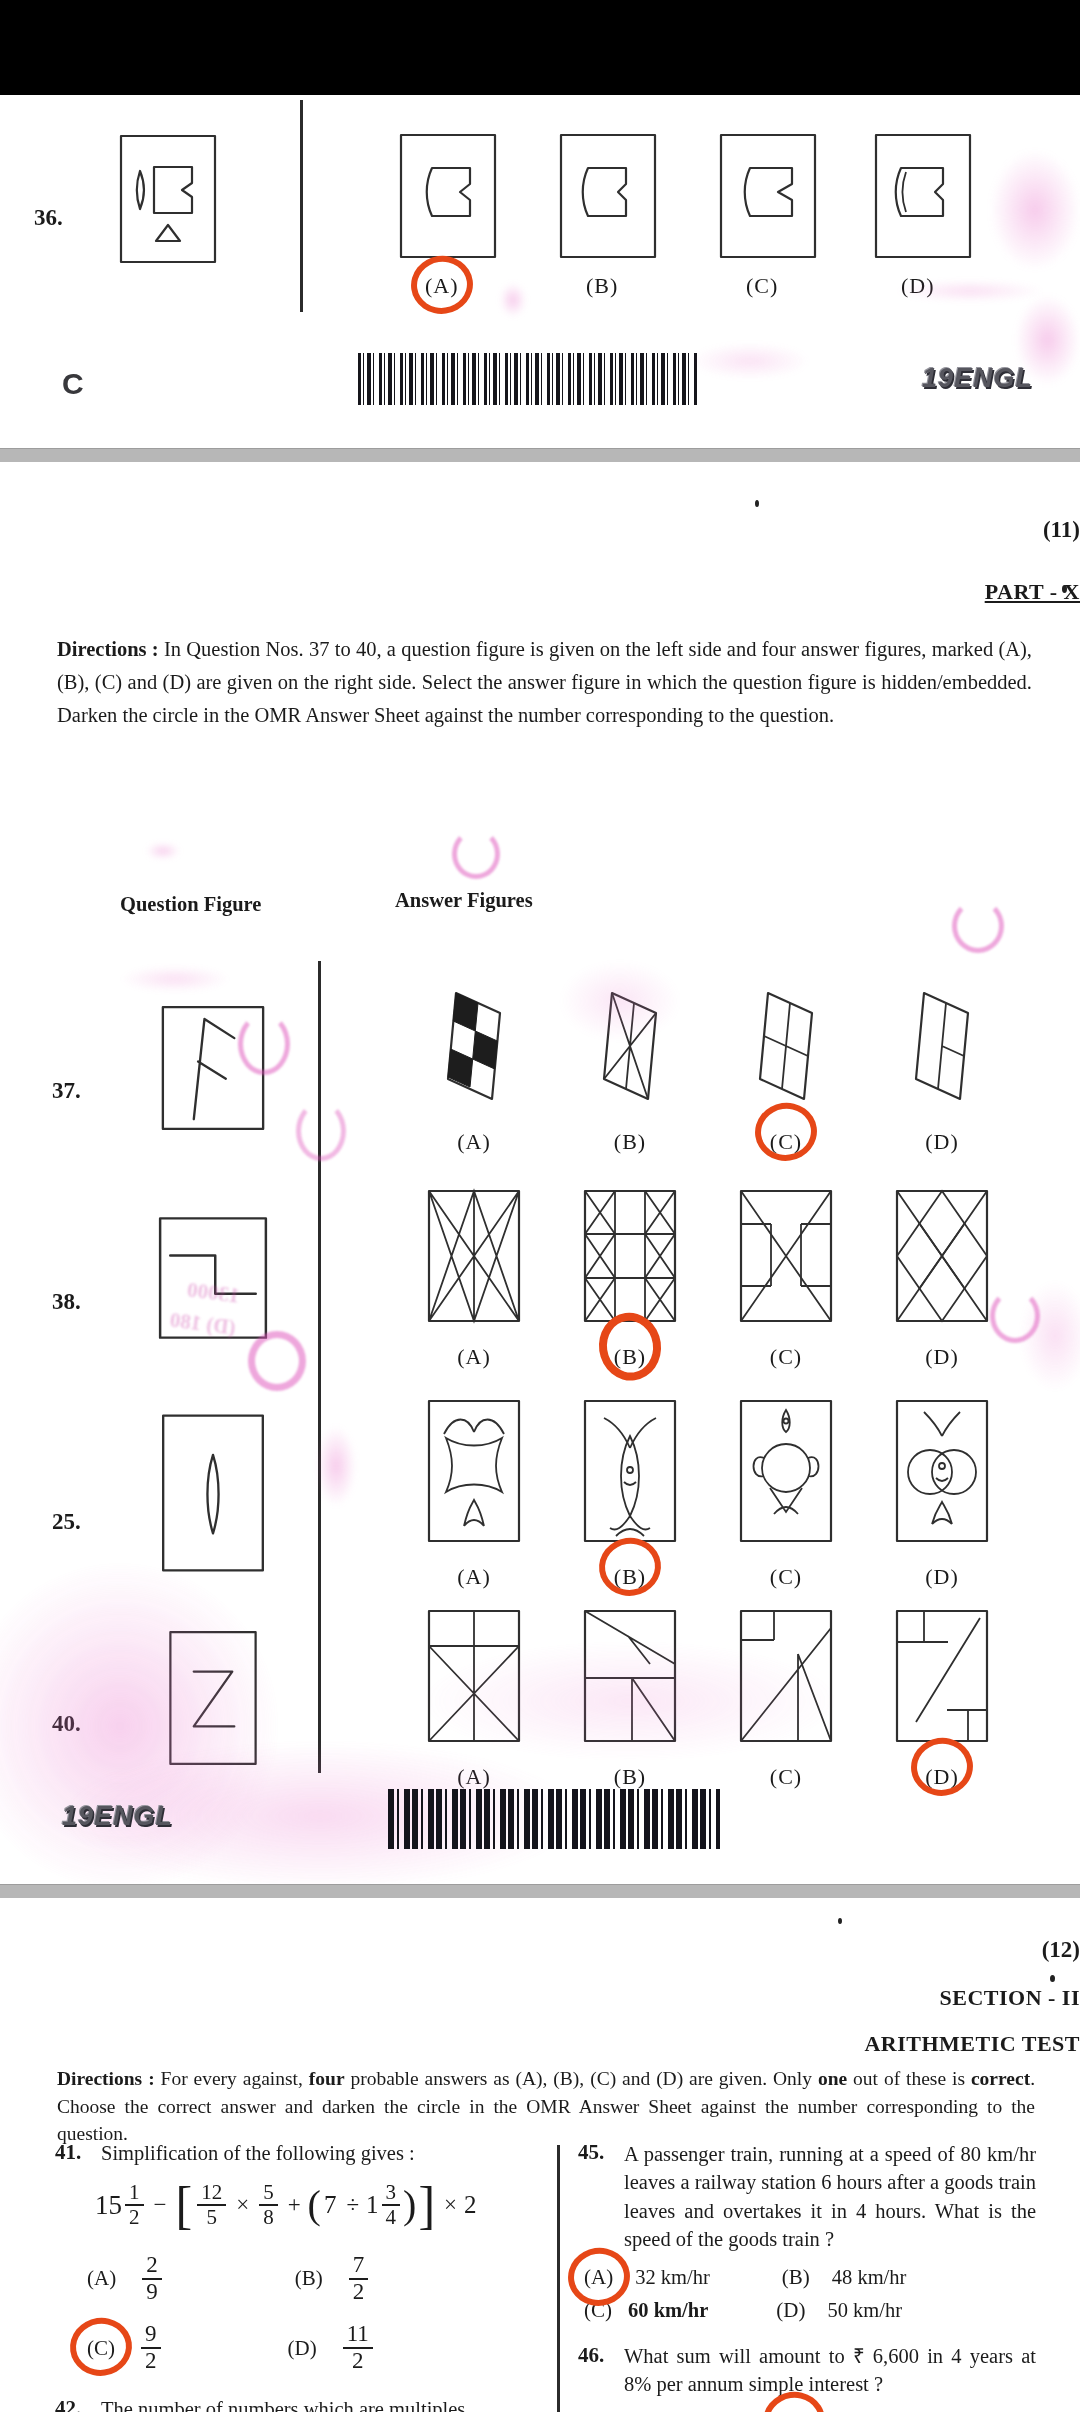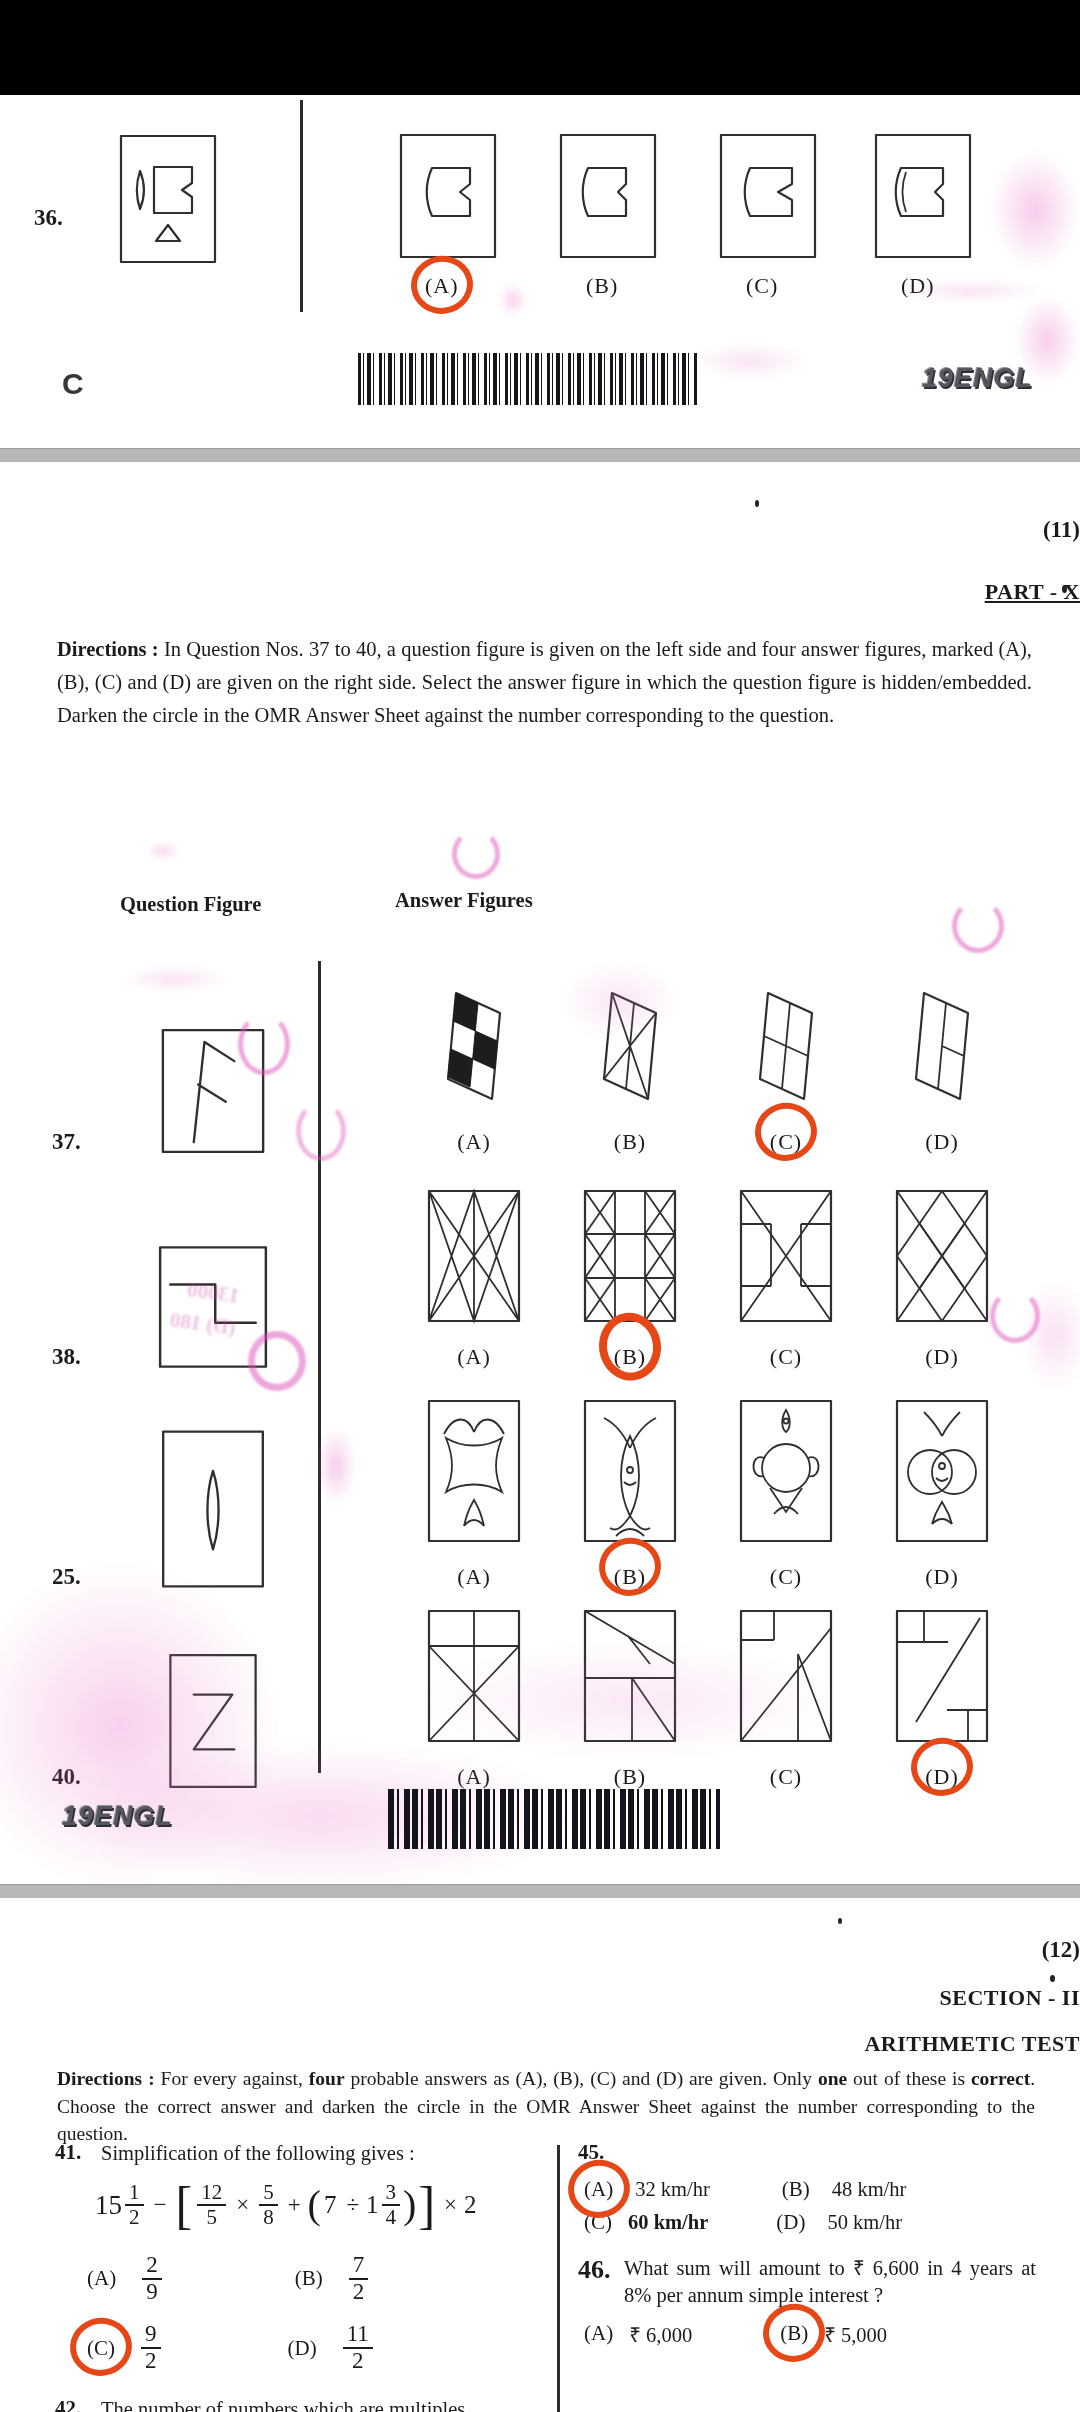--- a/index.html
+++ b/index.html
@@ -53,21 +53,21 @@
   .speck{background:#222;border-radius:50%;}
 
   
   .h-page{font-size:23px;font-weight:bold;}
   .h-part{font-size:22px;font-weight:bold;letter-spacing:.5px;}
   .dirs{font-size:20.5px;line-height:1.6;text-align:justify;}
   .colhead{font-size:20.5px;font-weight:bold;}
   .qnum{font-size:23px;font-weight:bold;}
 
   
-  .fig-row{left:0;width:1080px;display:flex;align-items:flex-end;}
+  .fig-row{left:0;width:1080px;display:flex;align-items:center;}
   .fig-row .num{width:56px;margin-left:52px;}
   .qslot{width:210px;display:flex;justify-content:center;}
   .ansarea{display:flex;margin-left:78px;}
   .anscol{width:156px;text-align:center;}
   .anscol .figsvg{margin:0 auto;}
   .anscol .anslabel{display:inline-block;margin-top:18px;}
 
   
   .dirs2{font-size:19.5px;line-height:1.42;text-align:justify;}
   .qtext{font-size:20.5px;line-height:1.34;text-align:justify;}
@@ -443,36 +443,37 @@
 
     <div class="qline" style="margin-top:22px;">
       <span class="num qnum" style="font-size:21px;">42.</span>
       <span class="qtext">The number of numbers which are multiples</span>
     </div>
   </div>
 
   <div class="abs" style="left:578px;top:243px;width:458px;">
     <div class="qline">
       <span class="num qnum" style="font-size:21px;">45.</span>
+      <span class="qtext" style="line-height:1.38;">A passenger train, running at a speed of 80 km/hr leaves a railway station 6 hours after a goods train leaves and overtakes it in 4 hours.  What is the speed of the goods train ?</span>
     </div>
     <div class="optrow" style="margin:12px 0 0 6px;">
       <span class="ring"><span class="optlabel">(A)</span></span>
       <span class="rupee-opt" style="margin-left:22px;">32 km/hr</span>
       <span class="optlabel" style="margin-left:72px;">(B)</span>
       <span class="rupee-opt" style="margin-left:22px;">48 km/hr</span>
     </div>
     <div class="optrow" style="margin:8px 0 0 6px;">
       <span class="optlabel">(C)</span>
       <span class="rupee-opt" style="margin-left:16px;font-weight:bold;">60 km/hr</span>
       <span class="optlabel" style="margin-left:68px;">(D)</span>
       <span class="rupee-opt" style="margin-left:22px;">50 km/hr</span>
     </div>
 
     <div class="qline" style="margin-top:20px;">
-      <span class="num qnum" style="font-size:26px;">46.</span>
+      <span class="num qnum" style="font-size:21px;">46.</span>
       <span class="qtext">What sum will amount to ₹ 6,600 in 4 years at 8% per annum simple interest ?</span>
     </div>
     <div class="optrow" style="margin:10px 0 0 6px;">
       <span class="optlabel">(A)</span>
       <span class="rupee-opt" style="margin-left:16px;">₹ 6,000</span>
       <span class="ring" style="margin-left:88px;"><span class="optlabel">(B)</span></span>
       <span class="rupee-opt" style="margin-left:16px;">₹ 5,000</span>
     </div>
   </div>
 </div>

